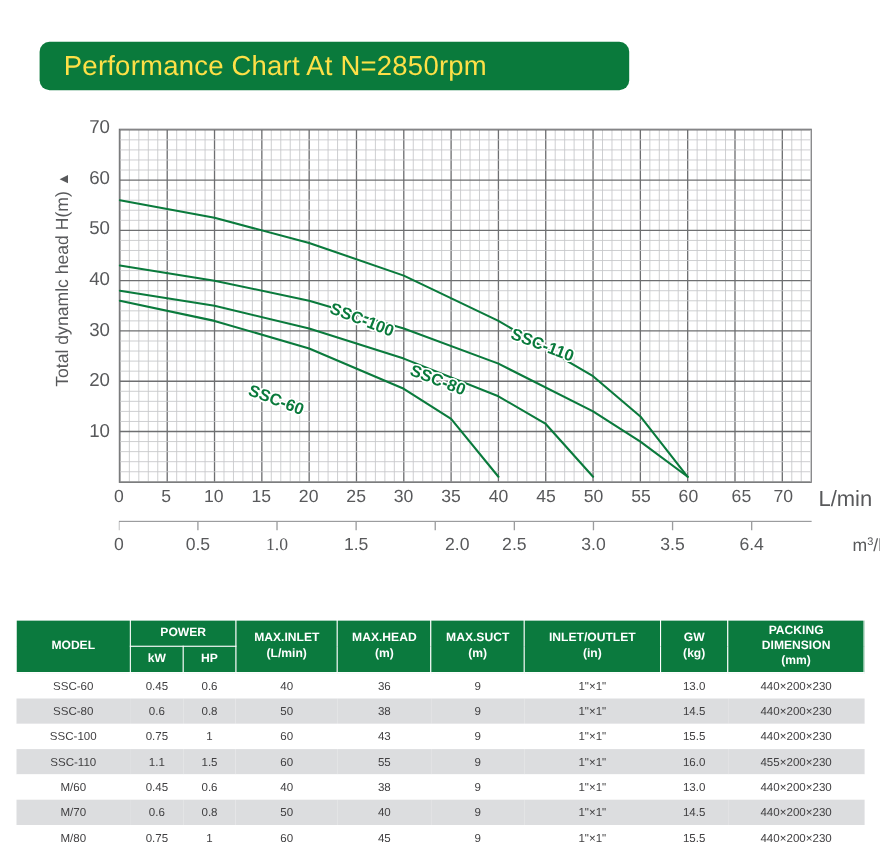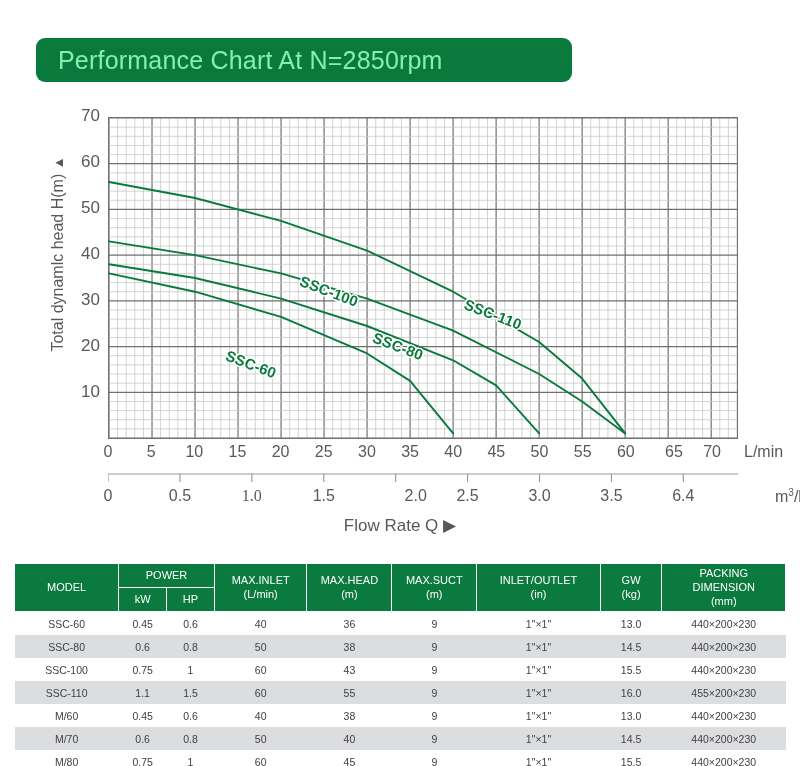--- a/index.html
+++ b/index.html
@@ -8,21 +8,21 @@
     font-family:"Liberation Sans", sans-serif;
     color:#58595b;overflow:hidden;position:relative;
   }
   
   #title-banner{
     position:absolute;left:36px;top:38px;width:536px;height:44px;
     background:#0a7a3c;border-radius:9px;
     display:flex;align-items:center;
   }
   #title-banner .t{
-    color:#86efac;font-size:25px;padding-left:22px;letter-spacing:.2px;
+    color:#fde047;font-size:25px;padding-left:22px;letter-spacing:.2px;
     white-space:nowrap;
   }
   
   #chart-area{position:absolute;left:0;top:95px;width:800px;height:460px;}
   #plot{
     position:absolute;left:108px;top:22px;width:630px;height:322px;
     border:1.3px solid #6e6f71;box-sizing:border-box;background:#fff;
   }
   #grid-svg{position:absolute;left:0;top:0;width:100%;height:100%;}
   #curve-svg{position:absolute;left:0;top:0;width:100%;height:100%;overflow:visible;}
@@ -36,42 +36,42 @@
     transform:rotate(-90deg);transform-origin:center center;
     text-align:center;font-size:16px;color:#58595b;white-space:nowrap;
   }
   #yaxis-title .arw{font-size:13px;}
   .xtick{
     position:absolute;text-align:center;font-size:16px;color:#58595b;
     transform:translateX(-50%);white-space:nowrap;
   }
   #xrow1{position:absolute;left:108px;top:348px;width:630px;height:24px;}
   #xrow2{position:absolute;left:108px;top:392px;width:630px;height:24px;}
-  #xunit1{position:absolute;left:744px;top:348px;font-size:16px;color:#58595b;}
+  #xunit1{position:absolute;left:744px;top:348px;font-size:20px;color:#58595b;}
   #xunit2{position:absolute;left:744px;top:392px;font-size:16px;color:#58595b;margin-left:31px;}
   #xunit2 sup{font-size:10px;}
   #axis2-line{position:absolute;left:108px;top:378px;width:630px;height:11px;}
   #xaxis-title{
     position:absolute;left:0;top:420px;width:800px;text-align:center;
     font-size:17px;color:#58595b;
   }
   .curve-label{
     position:absolute;font-size:15px;font-weight:bold;color:#0a7a3c;
     white-space:nowrap;
     text-shadow:
       1.5px 0 #fff,-1.5px 0 #fff,0 1.5px #fff,0 -1.5px #fff,
       1px 1px #fff,-1px -1px #fff,1px -1px #fff,-1px 1px #fff;
   }
   
   #spec-table{
     position:absolute;left:14px;top:563px;width:772px;
     border-collapse:collapse;font-size:10.5px;color:#414042;
   }
   #spec-table th{
-    background:#0b7a3e;color:#fff;font-size:11px;font-weight:normal;
+    background:#0b7a3e;color:#fff;font-size:11px;font-weight:bold;
     border:1px solid #ffffff;padding:3px 2px;line-height:1.25;
     text-align:center;vertical-align:middle;
   }
   #spec-table td{
     border:none;padding:4px 2px;text-align:center;vertical-align:middle;
     font-size:10.5px;height:15px;
   }
   #spec-table tbody tr.odd td{background:#ffffff;}
   #spec-table tbody tr.even td{background:#dcdddf;}
   #spec-table tbody tr td:first-child{color:#414042;}
@@ -272,24 +272,20 @@
       <span class="xtick" style="left: 143.836px; font-family: Liberation Serif, serif;">1.0</span>
       <span class="xtick" style="left: 215.753px;">1.5</span>
       <span class="xtick" style="left: 287.671px; margin-left: 20px;">2.0</span>
       <span class="xtick" style="left: 359.589px;">2.5</span>
       <span class="xtick" style="left: 431.507px; text-align: right;">3.0</span>
       <span class="xtick" style="left: 503.425px;">3.5</span>
       <span class="xtick" style="left: 575.342px;">6.4</span>
     </div>
   <span id="xunit2">m<sup>3</sup>/h</span>
 
-  <div id="xaxis-title">
-    <span>Flow Rate Q</span>
-    <span>▶</span>
-  </div>
 </div>
 
 <table id="spec-table">
   <thead>
     <tr>
       <th class="col-model" rowspan="2">MODEL</th>
       <th colspan="2">POWER</th>
       <th class="col-flow" rowspan="2">
         <span>MAX.INLET</span><br>
         <span>(L/min)</span>

